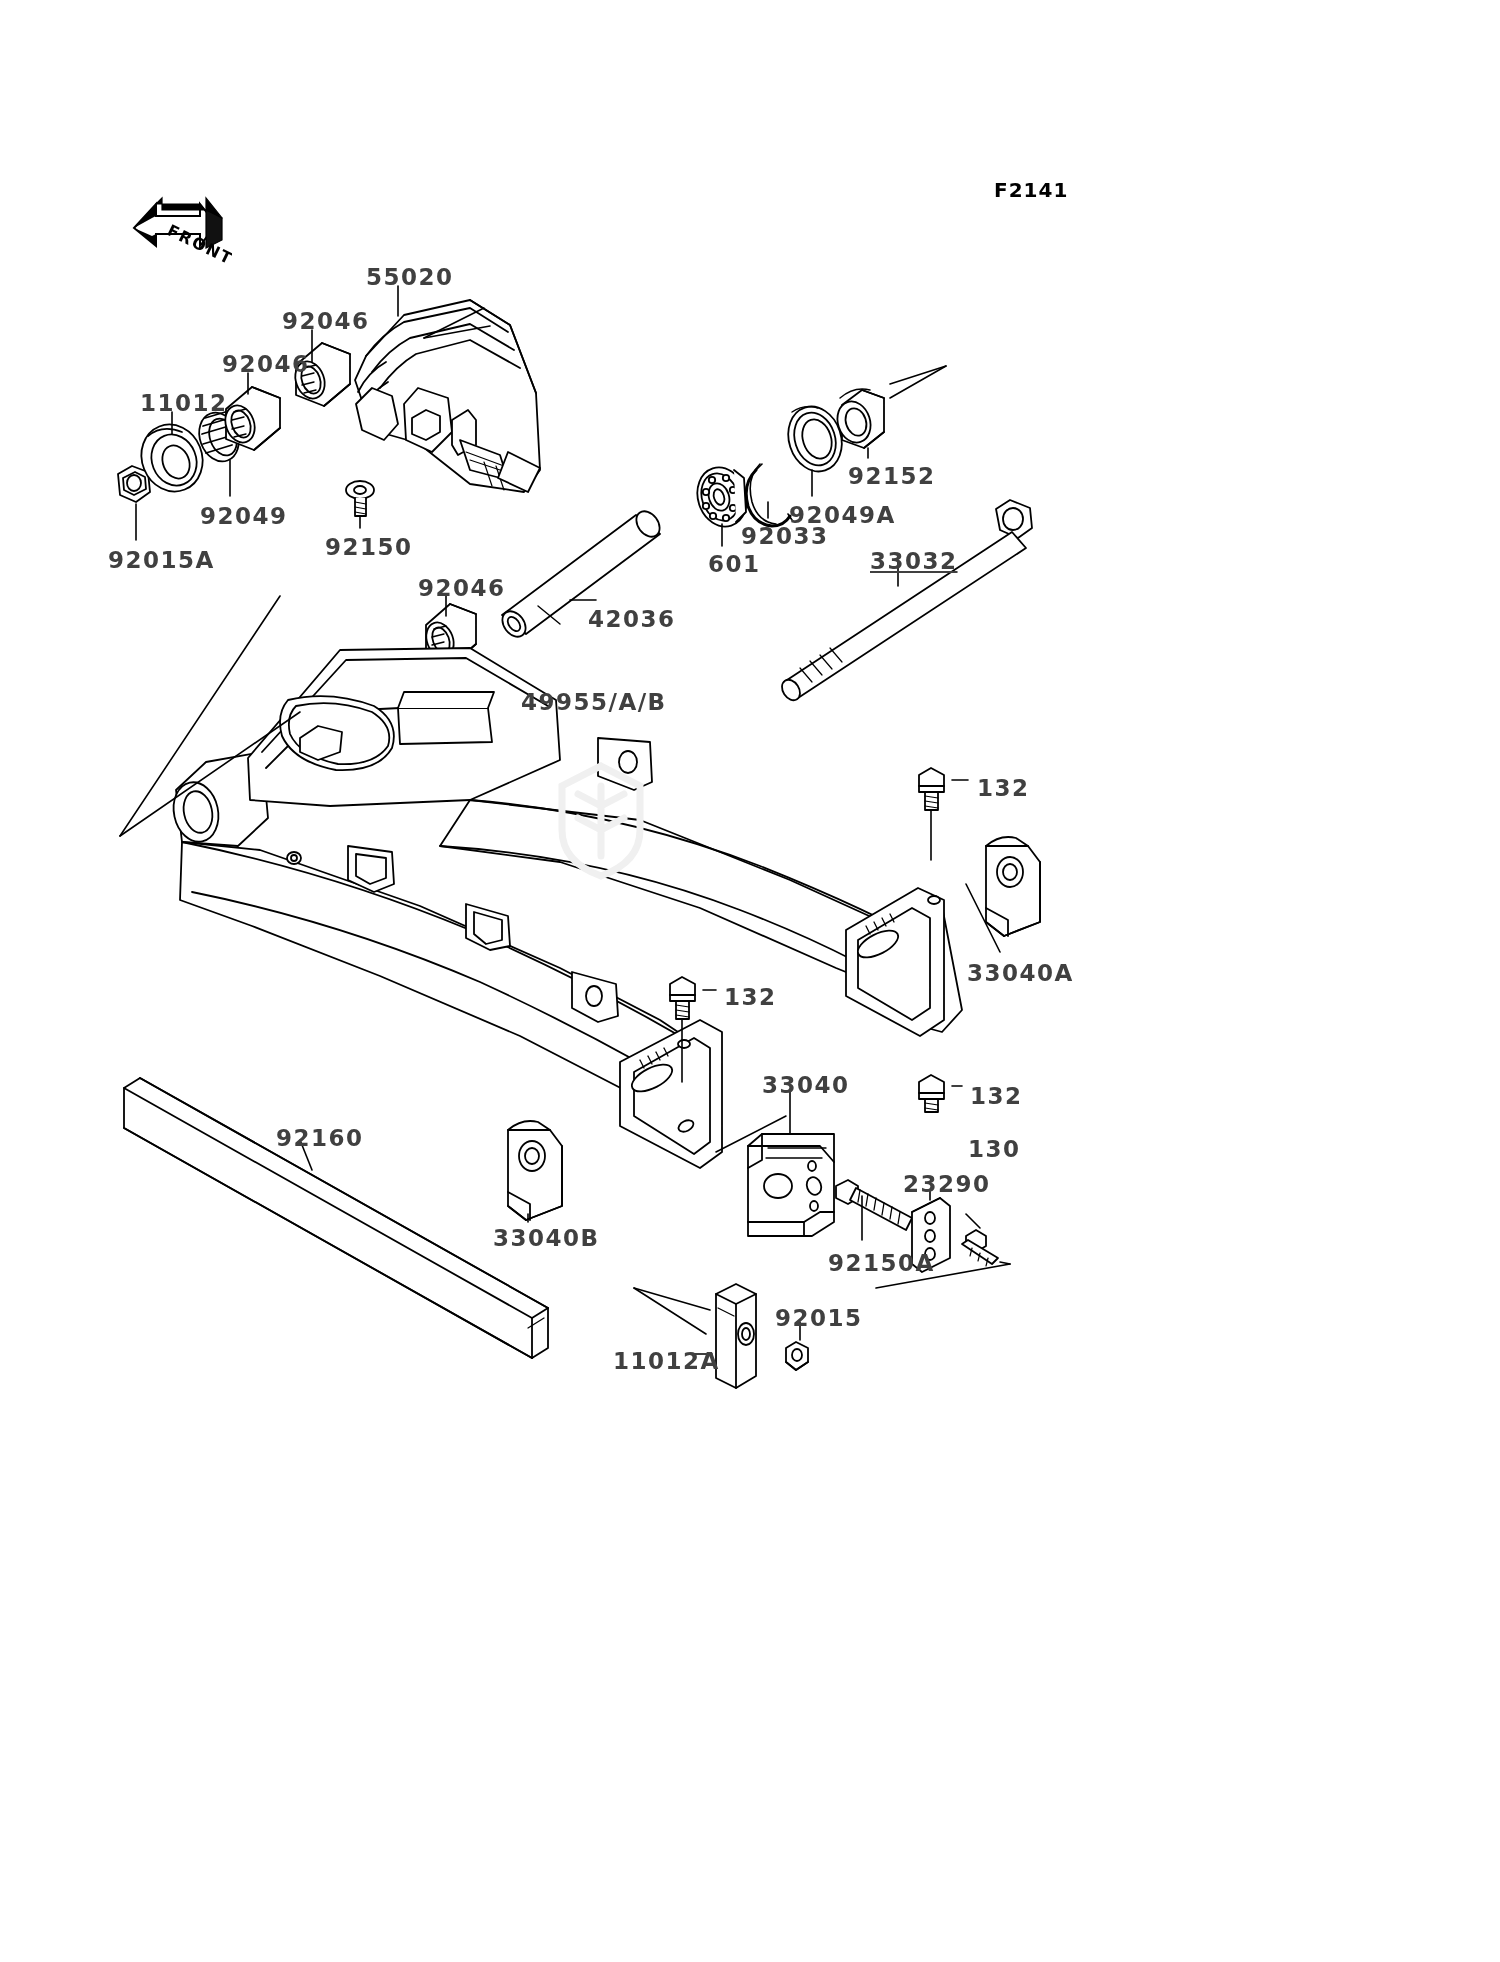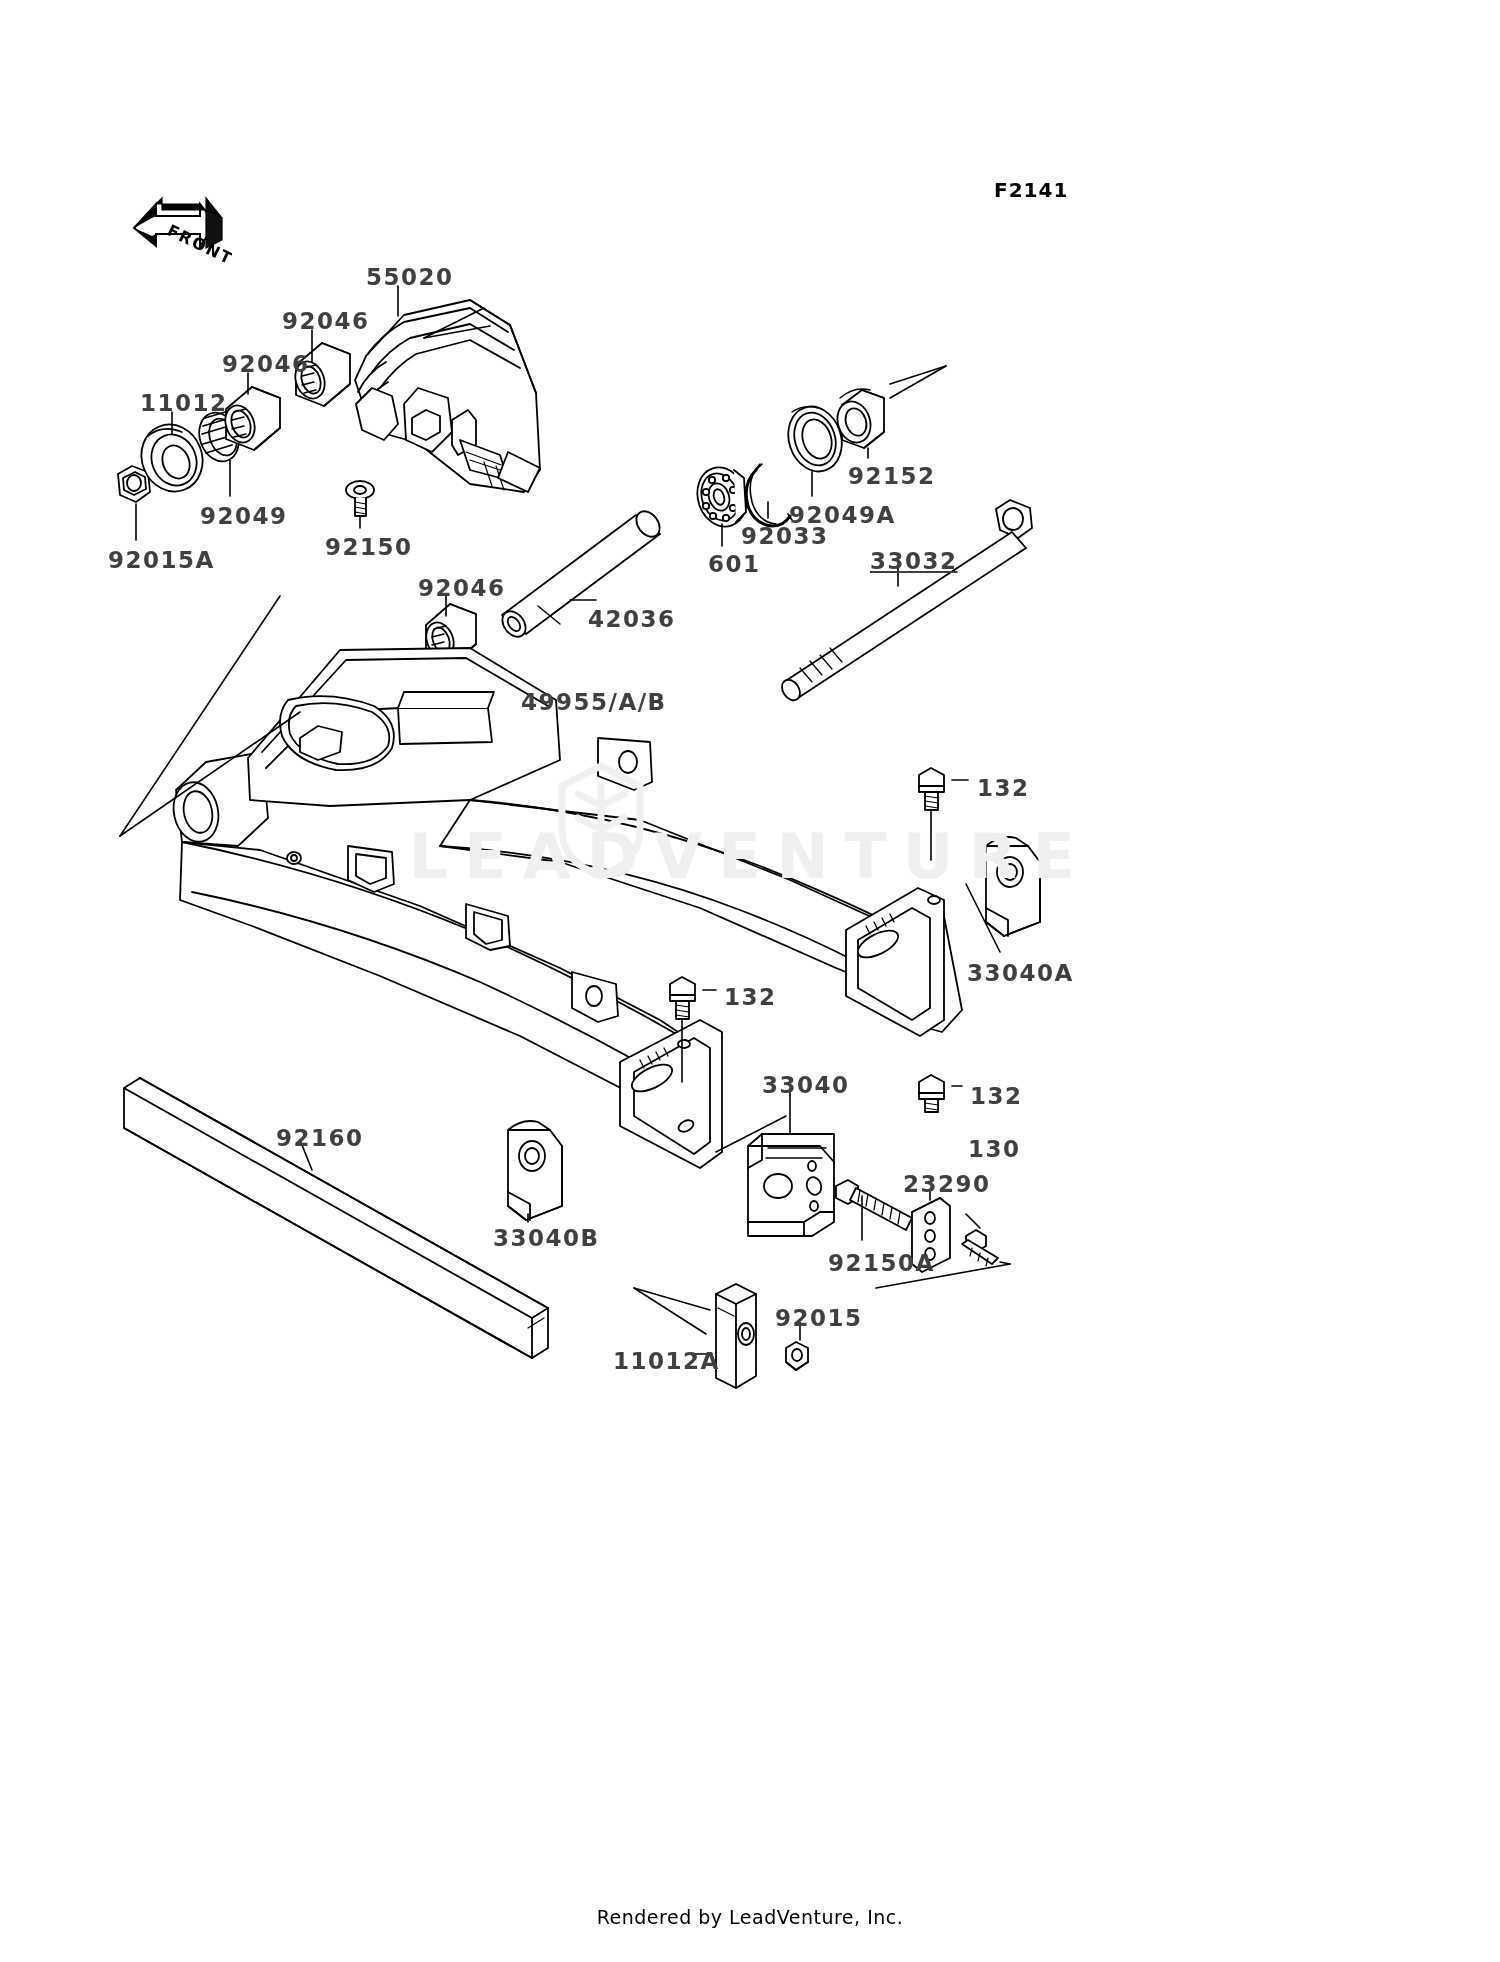--- a/index.html
+++ b/index.html
@@ -526,17 +526,15 @@
   <div class="callout" style="left:903px; top:1173px;">23290</div>
   <div class="callout" style="left:968px; top:1138px;">130</div>
   <div class="callout" style="left:828px; top:1252px;">92150A</div>
   <div class="callout" style="left:775px; top:1307px;">92015</div>
   <div class="callout" style="left:613px; top:1350px;">11012A</div>
 
   <svg class="watermark-mark" viewBox="0 0 90 120">
     <path d="M45 6 L84 26 L84 70 Q84 102 45 116 Q6 102 6 70 L6 26 Z" fill="none" stroke="#f0f0f0" stroke-width="7"></path>
     <path d="M45 26 L45 96 M45 46 L68 34 M45 46 L22 34 M45 70 L68 58 M45 70 L22 58" stroke="#f0f0f0" stroke-width="7" fill="none" stroke-linecap="round"></path>
   </svg>
-  <div class="watermark">LEADVENTURE</div>
-
-  <div class="footer">Rendered by LeadVenture, Inc.</div>
+
 
 </div>
 
 </body></html>

